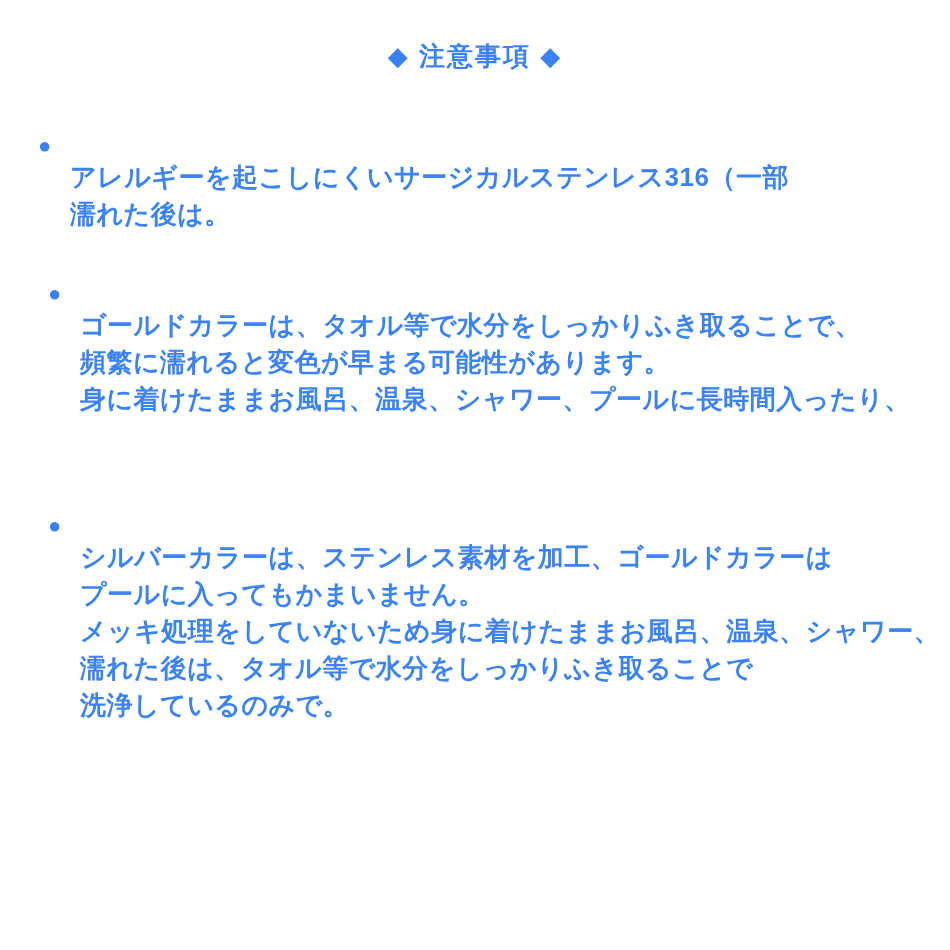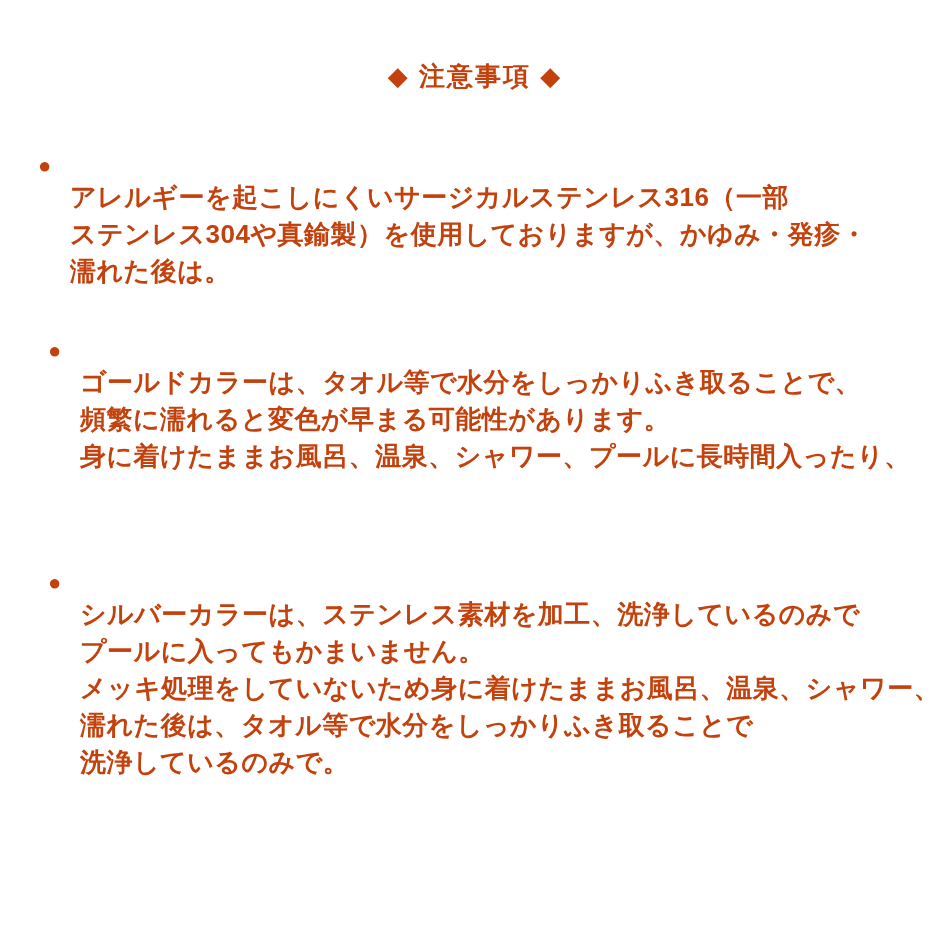--- a/index.html
+++ b/index.html
@@ -7,24 +7,24 @@
     padding: 0;
     background: #ffffff;
   }
   .page {
     position: relative;
     width: 950px;
     height: 950px;
     background: #ffffff;
     overflow: hidden;
     font-family: "Liberation Sans", "DejaVu Sans", sans-serif;
-    color: #c2410c;
+    color: #3b82f6;
     font-weight: 700;
     box-sizing: border-box;
-    padding-top: 58px;
+    padding-top: 38px;
   }
   .title {
     margin: 0;
     text-align: center;
     font-size: 26px;
     line-height: 37px;
     font-weight: 700;
     letter-spacing: 2px;
   }
   .notes {
@@ -69,38 +69,37 @@
 <div class="page">
 
   <h1 class="title">◆ 注意事項 ◆</h1>
 
   <div class="notes">
 
     <div class="note note-1">
       <span class="bullet">●</span>
       <div class="note-lines">
         <div class="line">アレルギーを起こしにくいサージカルステンレス316（一部</div>
-        <div class="line">ステンレス304や真鍮製）を使用しておりますが、かゆみ・発疹・</div>
         <div class="line">濡れた後は。</div>
       </div>
     </div>
 
     <div class="note note-2 indent">
       <span class="bullet">●</span>
       <div class="note-lines">
         <div class="line">ゴールドカラーは、タオル等で水分をしっかりふき取ることで、</div>
         <div class="line">頻繁に濡れると変色が早まる可能性があります。</div>
         <div class="line">身に着けたままお風呂、温泉、シャワー、プールに長時間入ったり、</div>
       </div>
     </div>
 
     <div class="note note-3 indent">
       <span class="bullet">●</span>
       <div class="note-lines">
-        <div class="line">シルバーカラーは、ステンレス素材を加工、洗浄しているのみで</div>
+        <div class="line">シルバーカラーは、ステンレス素材を加工、ゴールドカラーは</div>
         <div class="line">プールに入ってもかまいません。</div>
         <div class="line">メッキ処理をしていないため身に着けたままお風呂、温泉、シャワー、</div>
         <div class="line">濡れた後は、タオル等で水分をしっかりふき取ることで</div>
         <div class="line">洗浄しているのみで。</div>
       </div>
     </div>
 
   </div>
 </div>
 

